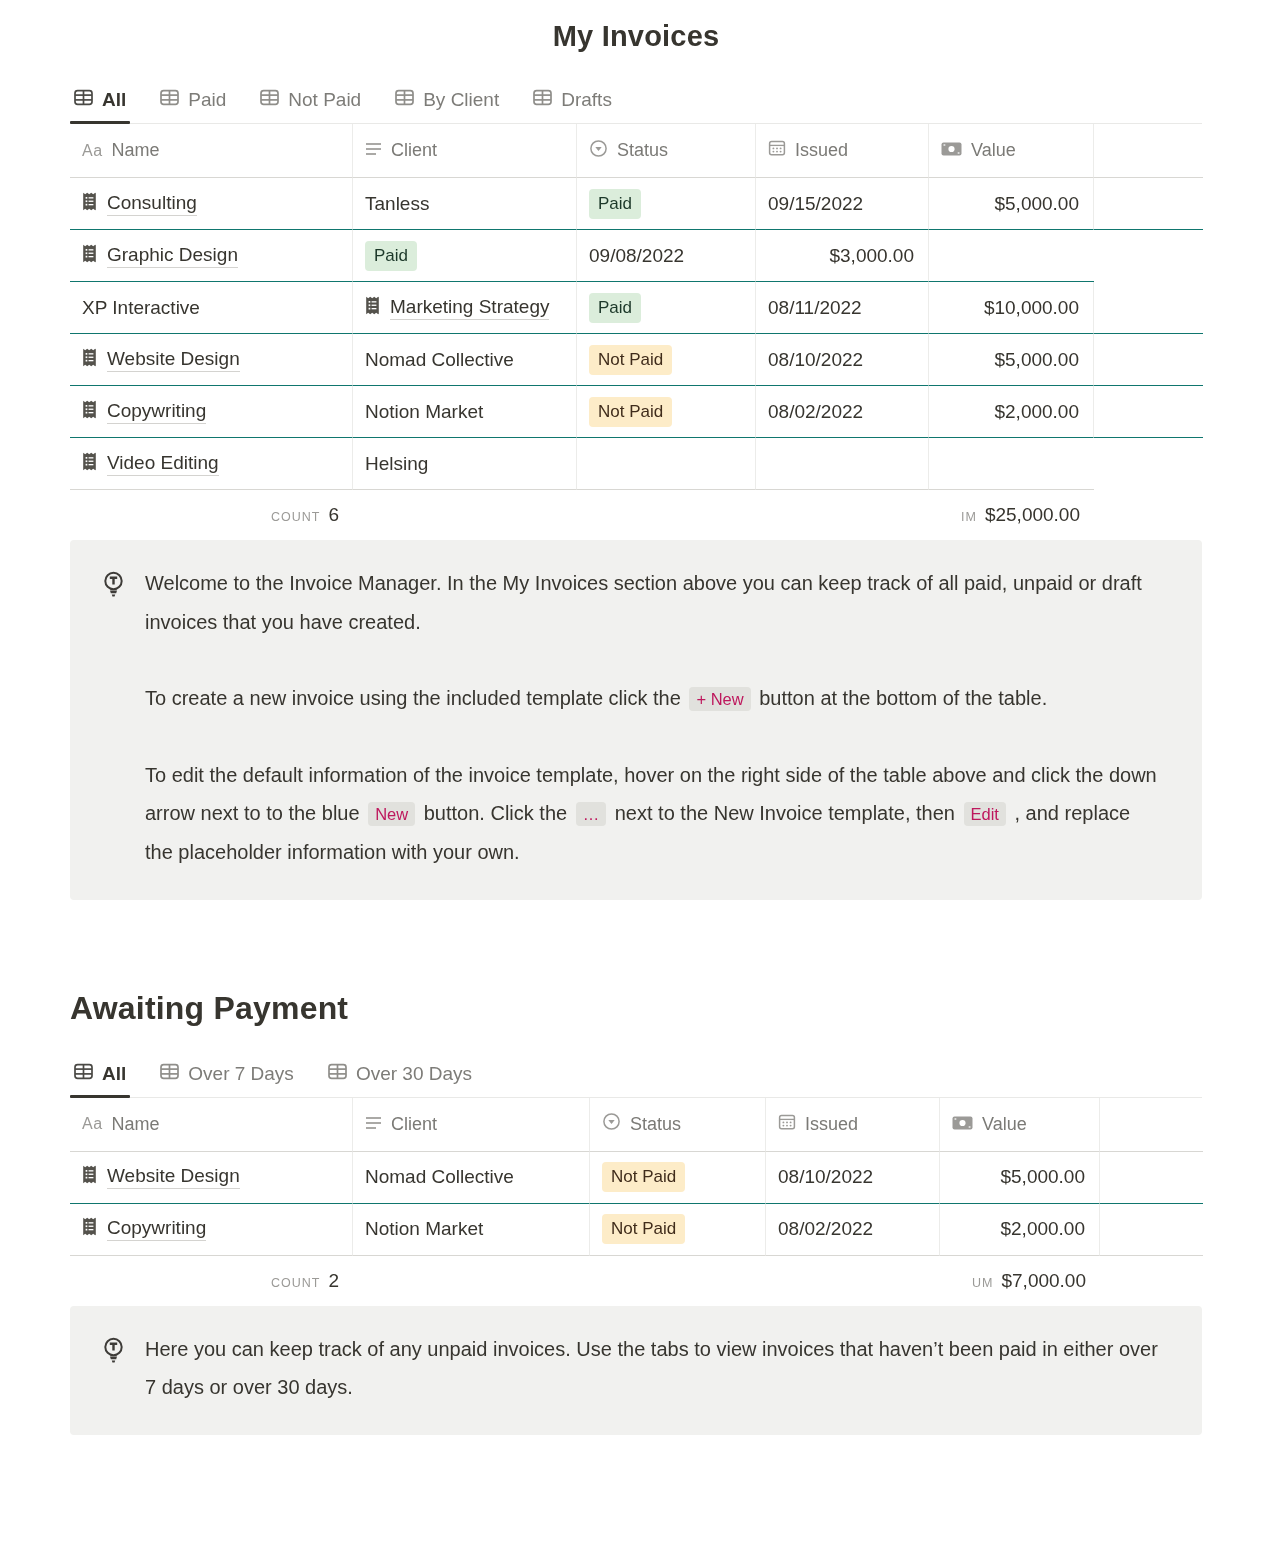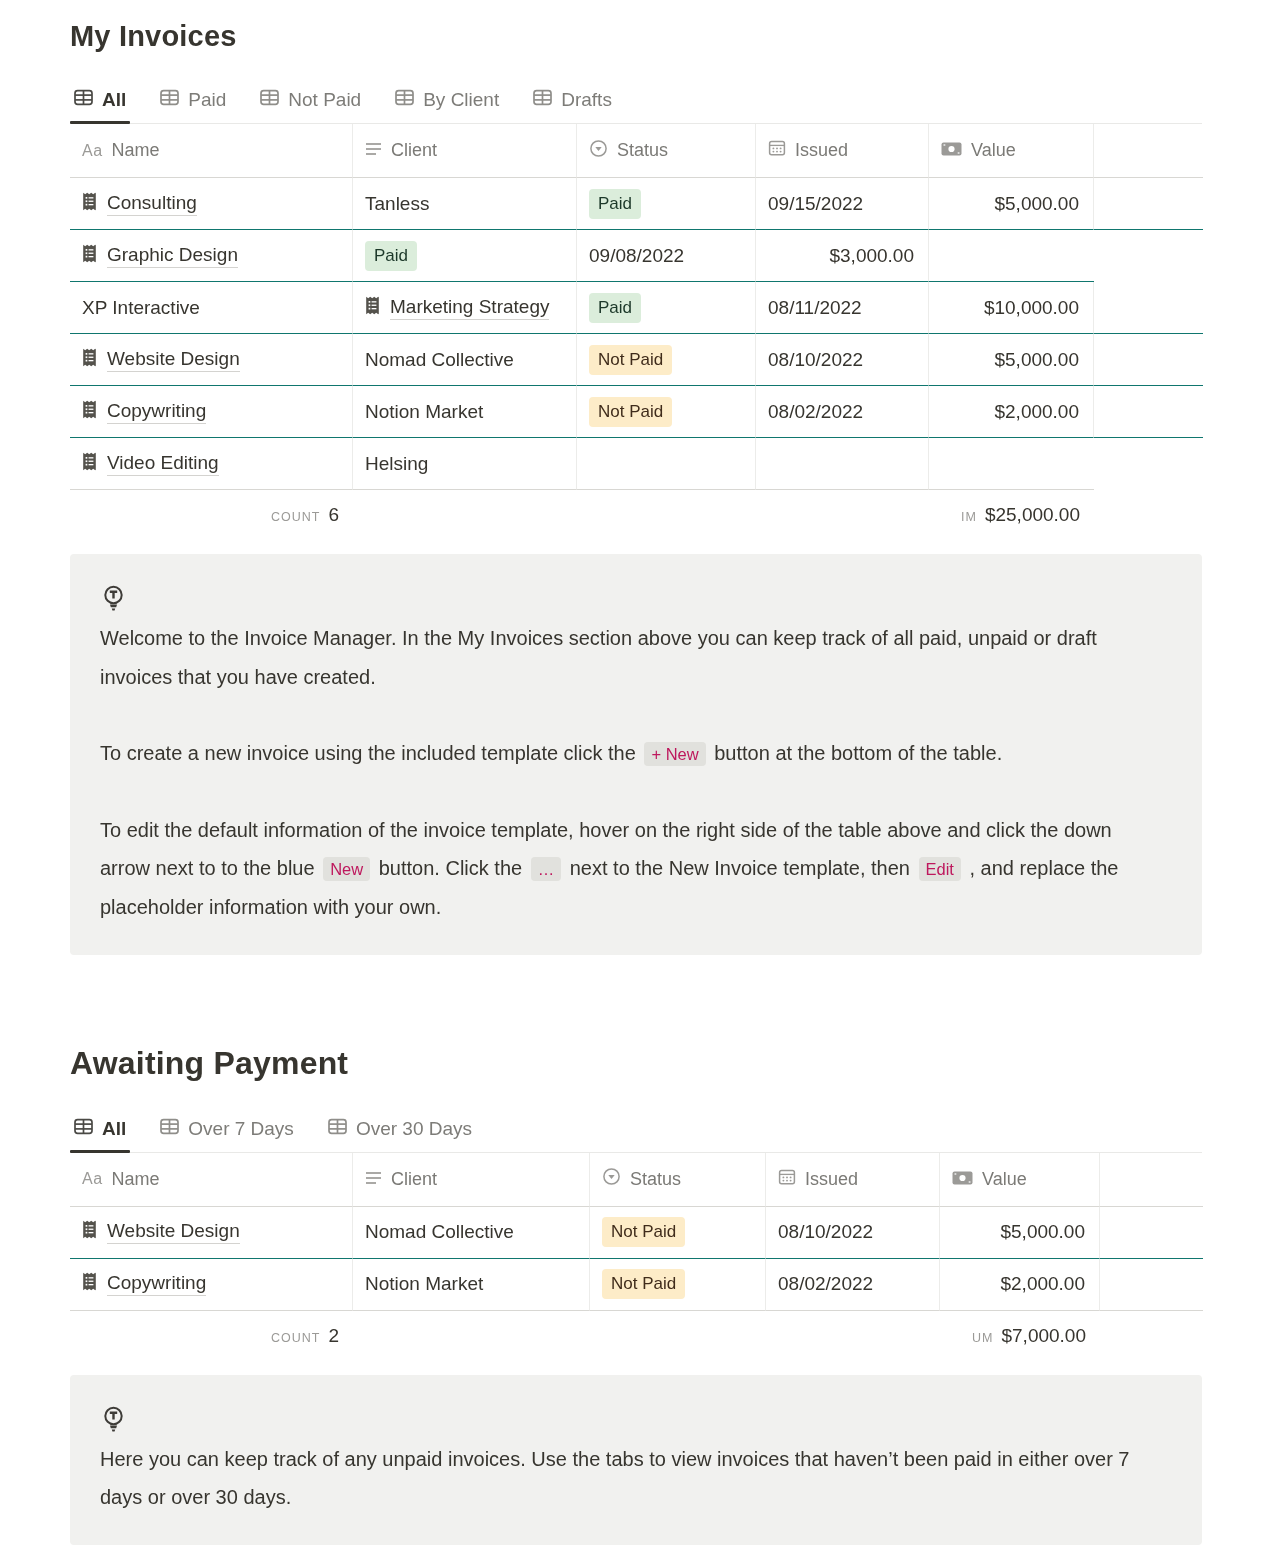--- a/index.html
+++ b/index.html
@@ -3,21 +3,21 @@
 <meta charset="utf-8">
 <style>
   * { box-sizing: border-box; }
   body {
     margin: 0; width: 1272px; height: 1558px; background: #ffffff;
     font-family: "Liberation Sans", sans-serif; color: #37352F;
     -webkit-font-smoothing: antialiased; overflow: hidden;
   }
   .page { padding: 0 70px; }
 
-  h1.sec-title { font-size: 29px; font-weight: 700; margin: 20px 0 0; letter-spacing: .2px; }
+  h1.sec-title { font-size: 29px; font-weight: 700; margin: 20px 0 0; letter-spacing: .2px; text-align: center; }
   h2.sec-title { font-size: 32px; font-weight: 700; margin: 90px 0 0; letter-spacing: .2px; }
 
   
   .tabs { display: flex; gap: 26px; margin-top: 30px; border-bottom: 1px solid #E9E9E7; }
   .tab { display: flex; align-items: center; gap: 9px; padding: 6px 4px 12px; position: relative;
          color: #7D7C78; font-size: 19px; cursor: pointer; }
   .tab svg { color: #8F8E8A; flex: none; }
   .tab.active { color: #37352F; font-weight: 700; }
   .tab.active svg { color: #4A4945; }
   .tab.active::after { content: ""; position: absolute; left: 0; right: 0; bottom: -1px;
@@ -47,22 +47,22 @@
   
   .tfoot { display: grid; height: 50px; align-items: center; }
   .t1 .tfoot { grid-template-columns: 283px 224px 179px 173px 165px 109px; }
   .t2 .tfoot { grid-template-columns: 283px 237px 176px 174px 160px 103px; }
   .agg { display: flex; align-items: baseline; justify-content: flex-end; gap: 8px; padding-right: 14px; cursor: pointer; }
   .agg-label { font-size: 12.5px; letter-spacing: 1px; color: #9B9A97; text-transform: uppercase; }
   .agg-count { font-size: 19px; color: #37352F; }
   .agg-sum { font-size: 19px; color: #37352F; }
 
   
-  .callout { margin-top: 14px; background: #F1F1EF; border-radius: 4px;
-             padding: 24px 40px 28px 30px; display: flex; flex-direction: column; }
+  .callout { background: #F1F1EF; border-radius: 4px;
+             padding: 24px 40px 28px 30px; display: flex; }
   .callout-icon { flex: none; width: 45px; padding-top: 7px; color: #3E3C38; }
   .callout-body { font-size: 20px; line-height: 1.93; }
   .callout-body p { margin: 0 0 38px; }
   .callout-body p:last-child { margin-bottom: 0; }
   .code { font-family: Liberation Sans, sans-serif; font-size: 16.5px;
           color: #be185d; background: rgba(135,131,120,0.15); border-radius: 4px;
           padding: 3px 7px; margin: 0 3px; white-space: nowrap; }
 </style>
 </head>
 <body>

